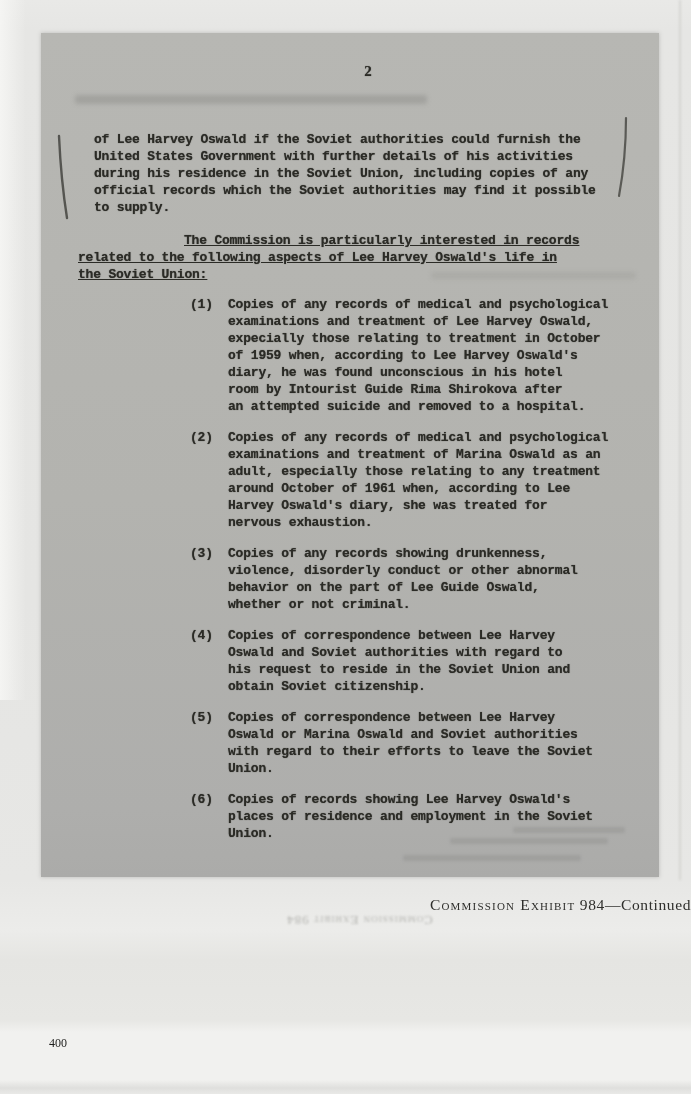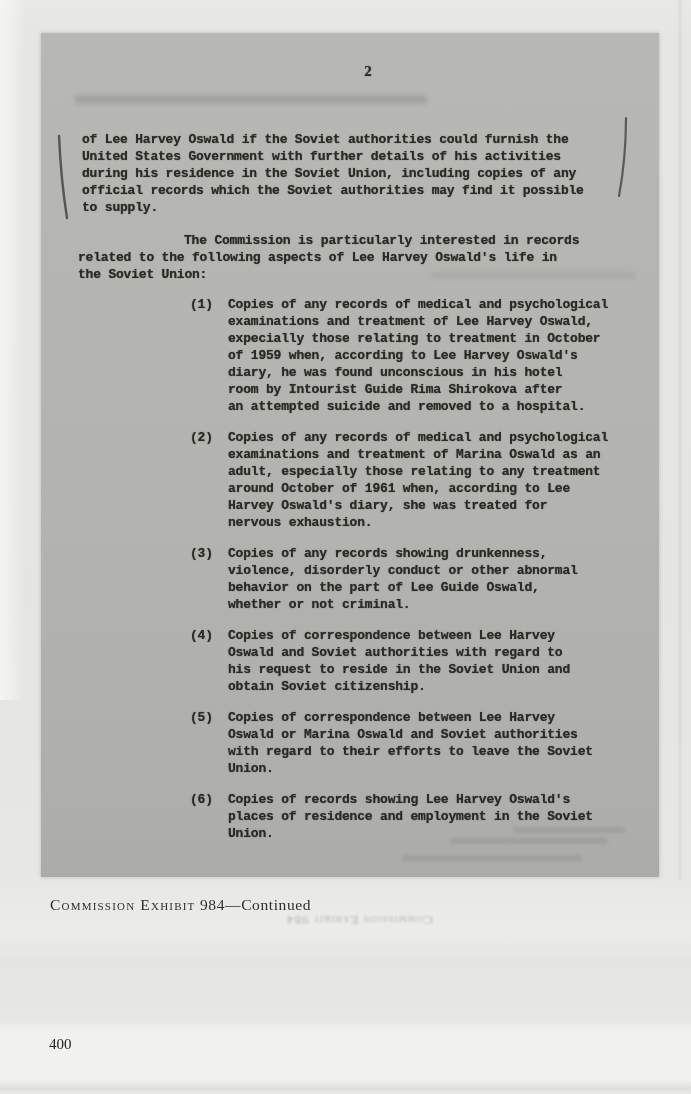--- a/index.html
+++ b/index.html
@@ -32,55 +32,55 @@
     font-family:"Liberation Mono","DejaVu Sans Mono",monospace;
     font-weight:700;font-size:13px;line-height:17px;letter-spacing:-0.2px;
     white-space:pre-line;
     text-shadow:0 0 1px rgba(43,43,38,0.8);
   }
   .scan-pagenum{
     font-family:"Liberation Serif",serif;font-weight:700;font-size:15px;
     line-height:17px;text-align:center;width:580px;
     text-shadow:0 0 1px rgba(43,43,38,0.7);
   }
-  .para1{margin:51px 0 0 4px;width:548px;}
-  .para2{margin:16px 0 8px 0;width:548px;text-indent:106px;}
+  .para1{margin:51px 0 0 16px;width:548px;}
+  .para2{margin:16px 0 8px 0;width:548px;text-indent:106px;text-decoration:underline;}
   .req-list{margin:13px 0 0 112px;width:460px;}
   .req-item{display:flex;margin:0 0 14px 0;}
   .req-num{flex:0 0 38px;}
   .req-text{flex:1 1 auto;width:402px;}
   
   .smudge{position:absolute;background:rgba(122,122,118,0.32);filter:blur(2.2px);border-radius:3px;}
   .smudge-top{left:34px;top:62px;width:352px;height:9px;}
   .smudge-mid{left:390px;top:239px;width:205px;height:7px;background:rgba(128,128,124,0.18);}
   .ghost-bar{position:absolute;background:rgba(140,140,136,0.38);filter:blur(1.6px);border-radius:2px;height:6px;}
   .gb1{left:472px;top:794px;width:112px;}
   .gb2{left:409px;top:805px;width:158px;}
   .gb3{left:362px;top:822px;width:178px;}
   
   .marks{position:absolute;left:0;top:0;width:691px;height:1094px;pointer-events:none;}
   
   .caption-row{
-    position:absolute;left:0;top:896px;width:691px;text-align:left;
+    position:absolute;left:0;top:896px;width:691px;text-align:right;
     padding-left:50px;box-sizing:border-box;
     font-family:"Liberation Serif",serif;font-size:15.5px;color:#2e2e2b;
     letter-spacing:0.6px;
   }
   .caption-sc{font-variant:small-caps;letter-spacing:1.2px;}
   .ghost-caption{
     position:absolute;left:0;top:912px;width:691px;text-align:center;
     padding-right:28px;box-sizing:border-box;
     font-family:"Liberation Serif",serif;font-size:13px;
     font-variant:small-caps;letter-spacing:1px;
     color:rgba(136,136,131,0.55);
     transform:rotate(180deg);filter:blur(0.8px);
   }
   .book-pagenum{
     position:absolute;left:49px;top:1036px;
-    font-family:"Liberation Serif",serif;font-size:15px;color:#1d1d1b;
+    font-family:"Liberation Serif",serif;font-size:12px;color:#1d1d1b;
   }
 </style>
 </head>
 <body>
 
 <div class="left-light"></div>
 <div class="edge-crease"></div>
 
 <div class="photo">
   <div class="scan-pagenum">2</div>

